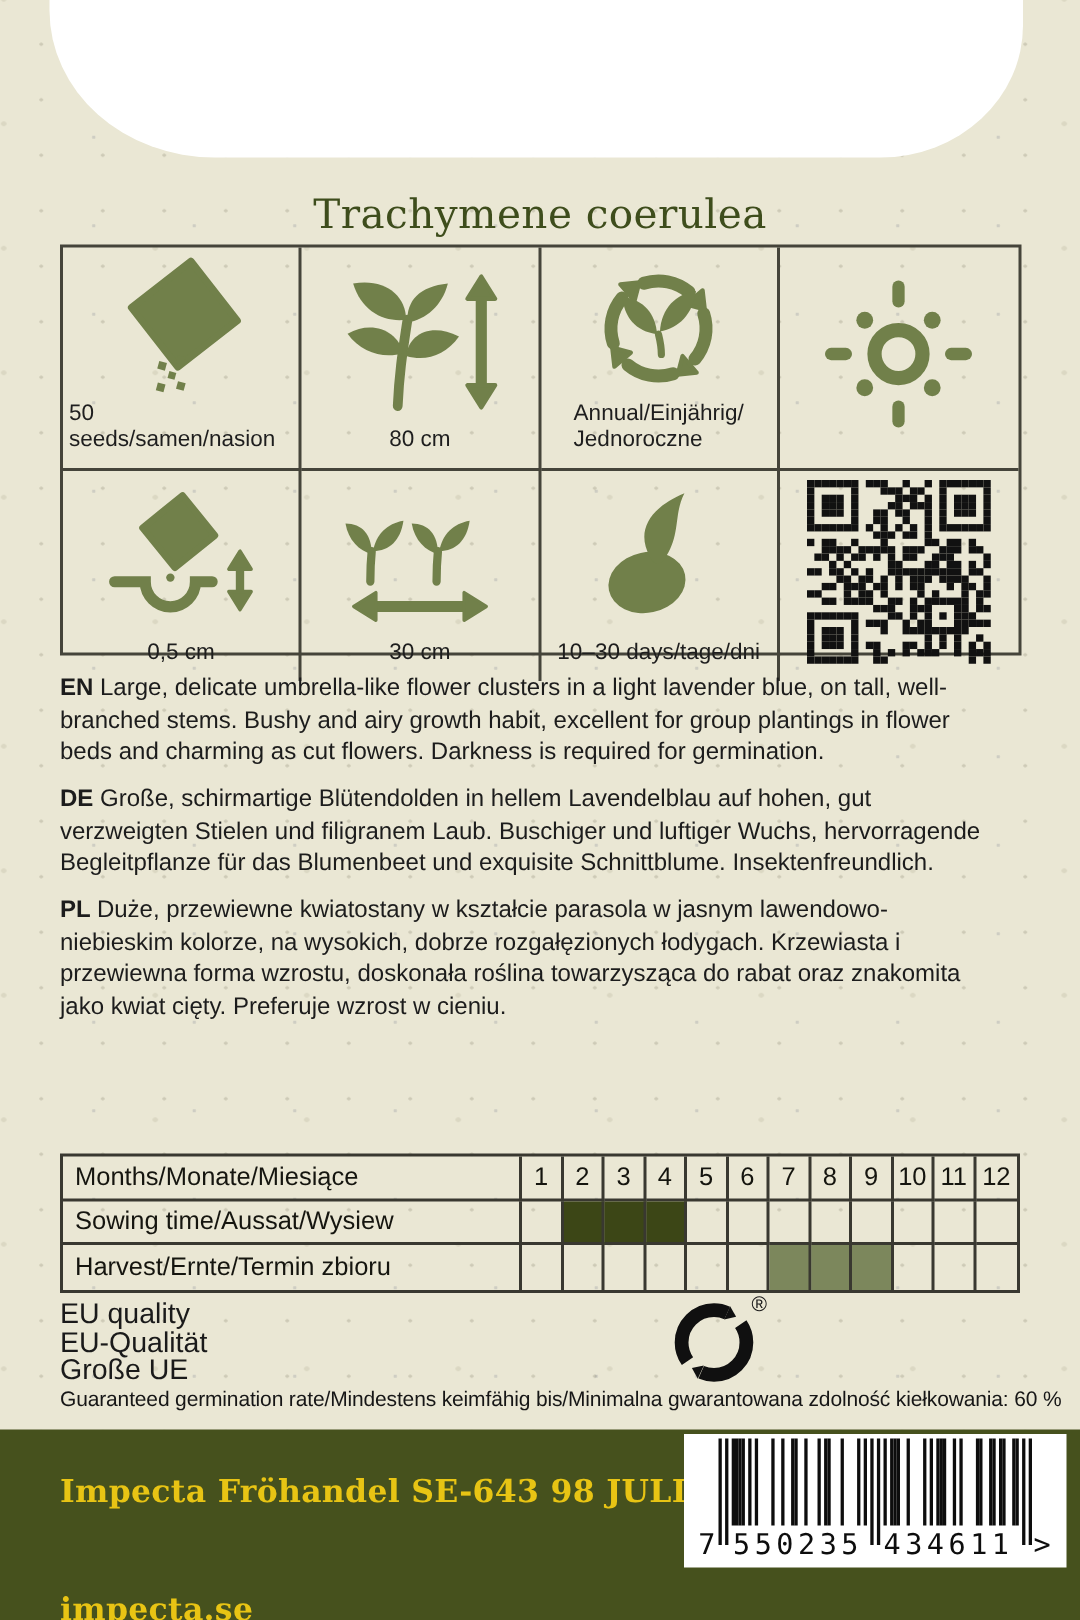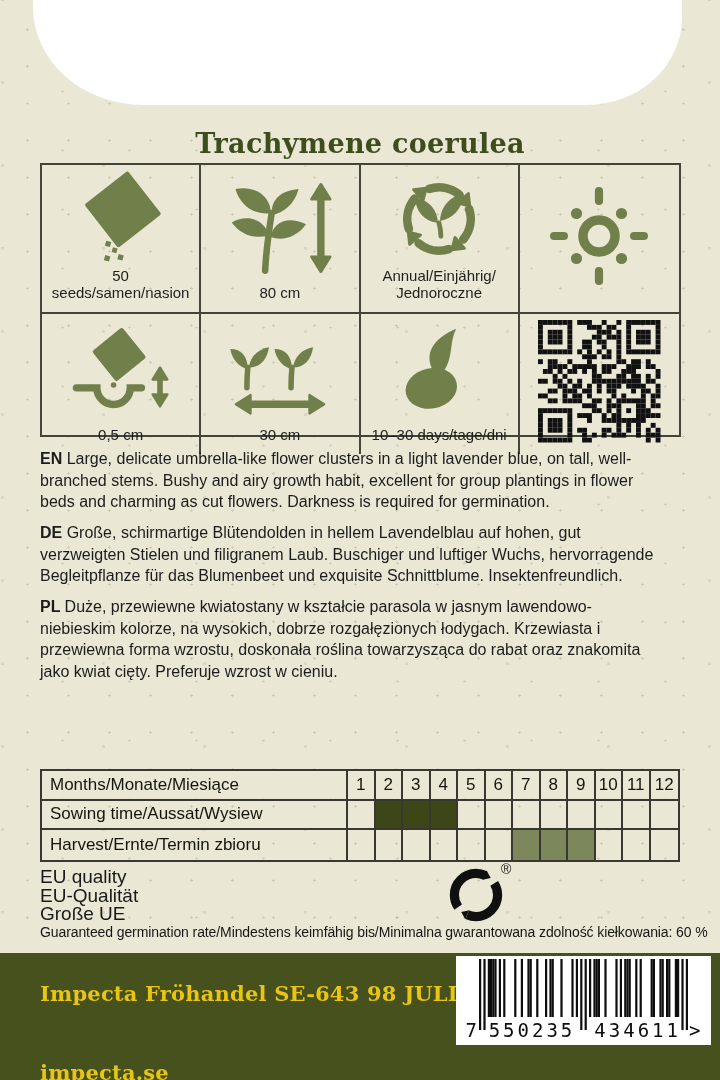--- a/index.html
+++ b/index.html
@@ -25,39 +25,39 @@
     font-family:"Liberation Sans","DejaVu Sans",sans-serif;
     color:var(--ink);
   }
   .top-cutout{
     position:absolute;left:33px;top:-48px;width:649px;height:153px;background:#fff;
     border-bottom-left-radius:110px 98px;
     border-bottom-right-radius:95px 88px;
   }
   .title{
     position:absolute;left:0;top:128px;width:100%;text-align:center;
-    font-family:"DejaVu Serif","Liberation Serif",serif;font-weight:700;
+    font-family:"DejaVu Serif","Liberation Serif",serif;font-weight:400;
     font-size:27px;color:var(--title);letter-spacing:.3px;
   }
   .info-grid{
     position:absolute;left:40px;top:163px;width:641px;height:274px;box-sizing:border-box;
     border:2px solid var(--gridb);
     display:grid;grid-template-columns:repeat(4,1fr);grid-template-rows:1fr 1fr;
   }
   .info-cell{
     position:relative;box-sizing:border-box;
     border-right:2px solid var(--gridb);border-bottom:2px solid var(--gridb);
     display:flex;flex-direction:column;align-items:center;justify-content:flex-end;
     padding:6px 4px 11px;
   }
   .info-cell:nth-child(4n){border-right:none}
   .info-cell:nth-child(n+5){border-bottom:none}
   .icon-wrap{flex:1;display:flex;align-items:center;justify-content:center;width:100%}
   .cell-label{
-    font-size:15px;line-height:17px;color:#1e1e1e;text-align:center;white-space:pre-line;
+    font-size:15px;line-height:17px;color:#1e1e1e;text-align:left;white-space:pre-line;
   }
   .descriptions{position:absolute;left:40px;top:448px;width:624px}
   .descriptions p{margin:0 0 9.5px;font-size:16px;line-height:21.5px;color:#1c1c1c}
   .descriptions b{font-weight:700}
   .calendar{
     position:absolute;left:40px;top:769px;width:640px;box-sizing:border-box;
     border:2px solid var(--calb);
     display:grid;grid-template-columns:306px repeat(12,1fr);
     background:transparent;
   }
@@ -81,21 +81,21 @@
   }
   .brand1{top:981px}
   .brand2{top:1060px}
   .barcode-box{position:absolute;left:456px;top:956px;width:255px;height:89px;background:#fff}
   .bc-digit{
     position:absolute;top:63px;font-family:"DejaVu Sans Mono","Liberation Mono",monospace;
     font-size:19px;color:#0d0d0d;
   }
   .bc-lead{left:2px;width:19px;text-align:right}
   .bc-left{left:30px;width:92px;text-align:center;letter-spacing:3px}
-  .bc-right{left:133px;width:92px;text-align:right;letter-spacing:3px}
+  .bc-right{left:133px;width:92px;text-align:left;letter-spacing:3px}
   .bc-trail{left:233px;width:20px;text-align:left}
 </style>
 </head>
 <body>
 
 <div class="page">
   <div class="top-cutout"></div>
 
   <div class="title">Trachymene coerulea</div>
 

